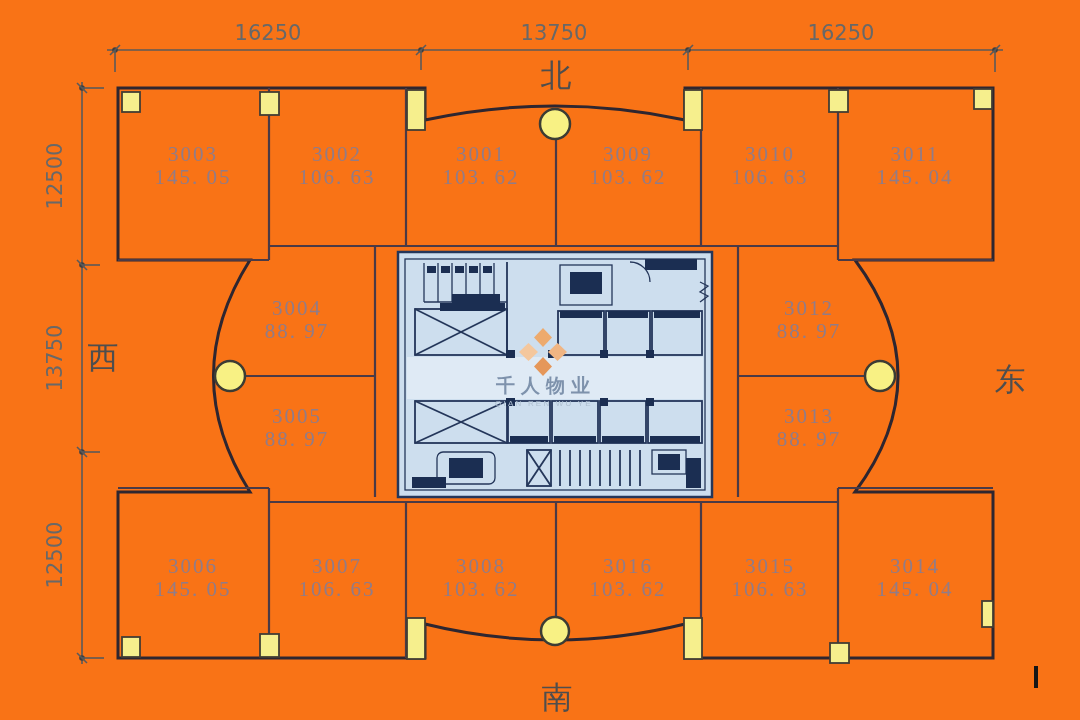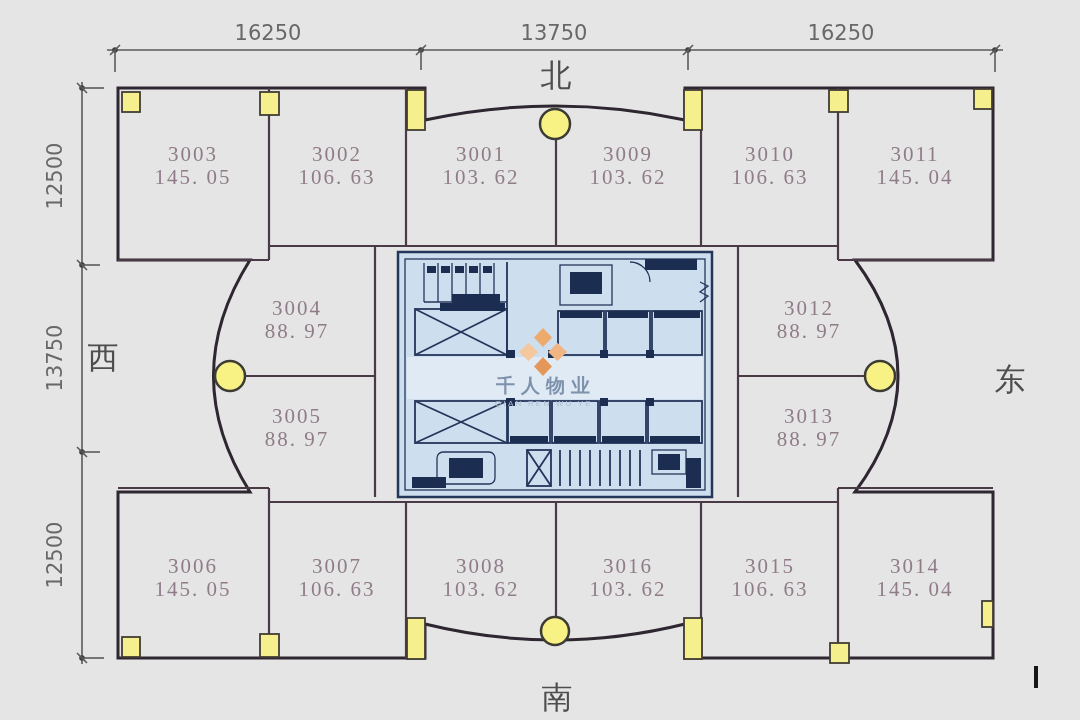--- a/index.html
+++ b/index.html
@@ -1,16 +1,16 @@
 <!DOCTYPE html>
 <html><head>
 <meta charset="utf-8">
 <style>
   html,body{margin:0;padding:0;background:#ffffff;}
-  #stage{position:relative;width:1080px;height:720px;background:#e5e5e5;overflow:hidden;
+  #stage{position:relative;width:1080px;height:720px;background:#f97316;overflow:hidden;
          font-family:"Liberation Sans","DejaVu Sans",sans-serif;}
   svg{position:absolute;left:0;top:0;}
   text{user-select:none;}
   .dimtxt{font-family:"DejaVu Sans","Liberation Sans",sans-serif;font-size:21px;fill:#686868;}
   .compass{font-family:"DejaVu Sans","Liberation Serif",serif;font-size:31px;fill:#4e4e4e;}
   .roomnum,.roomarea{font-family:"Liberation Serif","DejaVu Serif",serif;font-size:21px;
          fill:#907c89;letter-spacing:2px;}
   .wmname{font-family:"DejaVu Sans","Liberation Serif",serif;font-size:19px;font-weight:bold;
          fill:#7e92ac;letter-spacing:6px;}
   .wmsub{font-family:"Liberation Sans",sans-serif;font-size:8px;fill:#aebfd0;letter-spacing:2.2px;}

